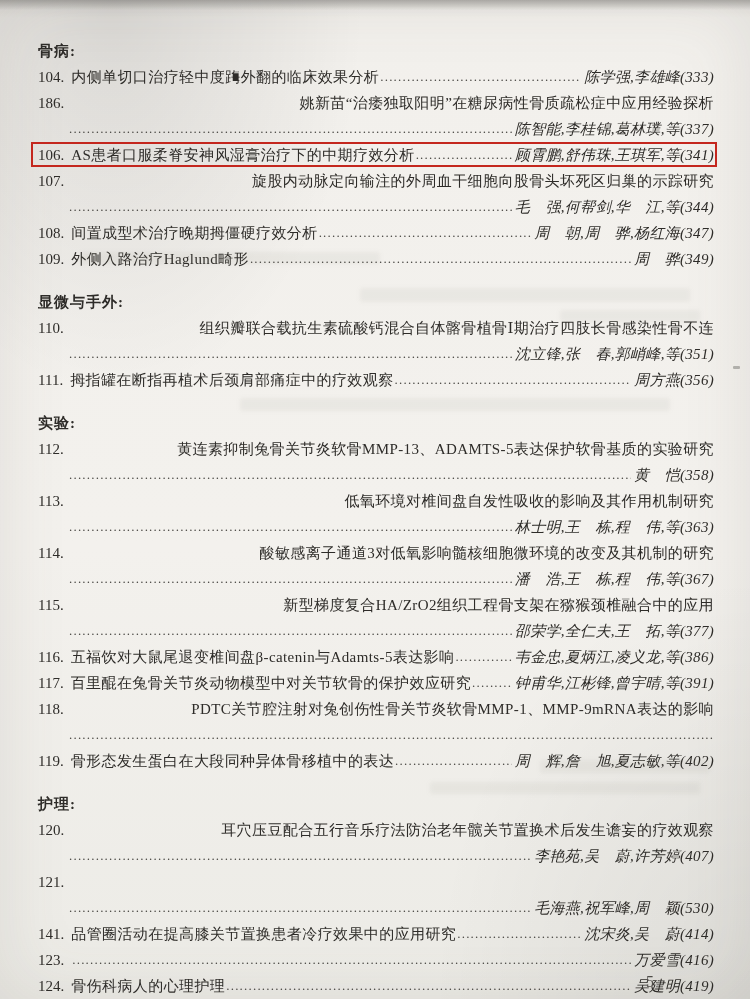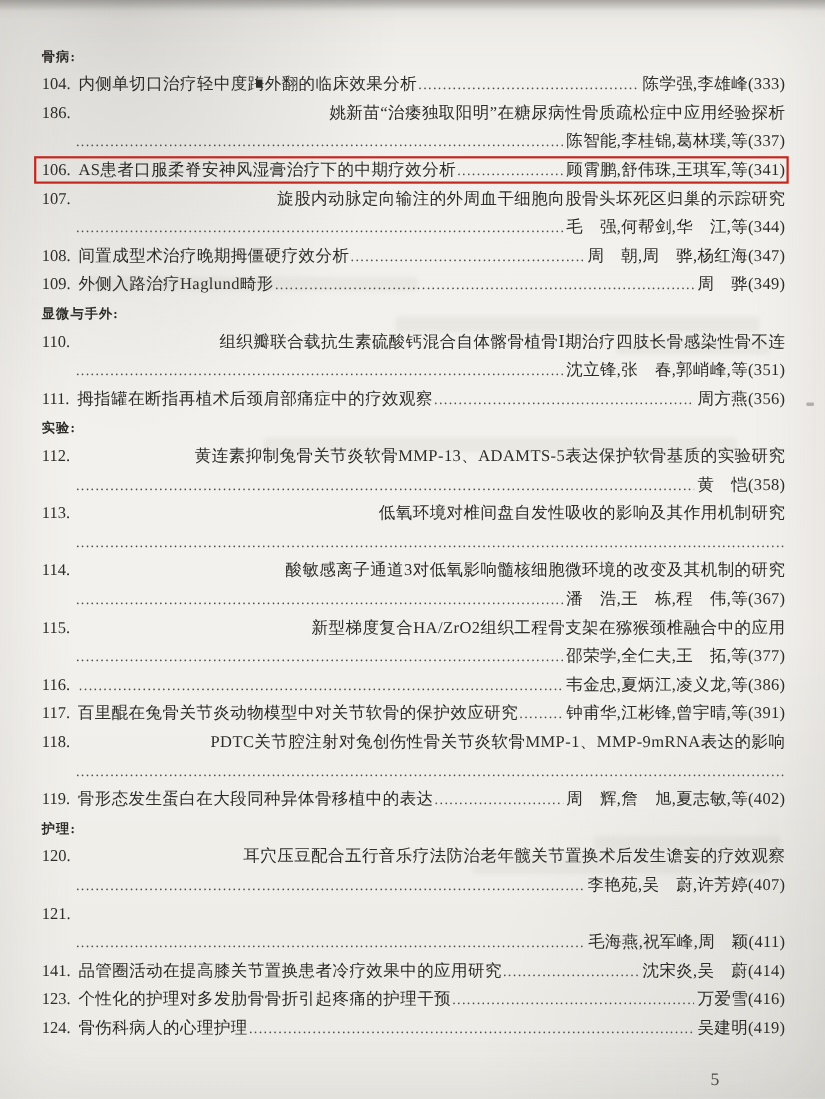--- a/index.html
+++ b/index.html
@@ -29,24 +29,24 @@
     background: linear-gradient(180deg, rgba(110,108,104,0.45), rgba(110,108,104,0));
     pointer-events: none;
   }
   .toc {
     position: absolute;
     left: 38px;
     right: 36px;
     top: 38px;
   }
   .section { margin: 0; }
-  .section + .section { margin-top: 0; }
+  .section + .section { margin-top: 17px; }
   .section-header {
     font-weight: bold;
-    font-size: 12px;
+    font-size: 15px;
     height: 26px;
     line-height: 26px;
     letter-spacing: 1px;
   }
   .line {
     display: flex;
     align-items: baseline;
     height: 26px;
     line-height: 26px;
     font-size: 15px;
@@ -68,20 +68,21 @@
     letter-spacing: 1.2px;
     color: #4d4b47;
     font-size: 13px;
     margin: 0 1px;
     align-self: flex-end;
   }
   .authors {
     flex: 0 0 auto;
     letter-spacing: 0.3px;
     padding-left: 2px;
+    font-style: italic;
   }
   .cont { padding-left: 30px; }
   .hl {
     position: relative;
   }
   .hl .hl-box {
     position: absolute;
     left: -7px; right: -3px; top: 0px; bottom: 1px;
     border: 2px solid var(--accent, #c4271e);
     pointer-events: none;
@@ -187,39 +188,41 @@
         <div class="line cont">
           <span class="dots">....................................................................................................................................................................................................................................................................</span>
           <span class="authors">黄　恺(358)</span>
         </div>
         <div class="line entry">
           <span class="num">113.</span>
           <span class="title">低氧环境对椎间盘自发性吸收的影响及其作用机制研究</span>
         </div>
         <div class="line cont">
           <span class="dots">....................................................................................................................................................................................................................................................................</span>
+          <span class="authors">林士明,王　栋,程　伟,等(363)</span>
         </div>
         <div class="line entry">
           <span class="num">114.</span>
           <span class="title">酸敏感离子通道3对低氧影响髓核细胞微环境的改变及其机制的研究</span>
         </div>
         <div class="line cont">
           <span class="dots">....................................................................................................................................................................................................................................................................</span>
           <span class="authors">潘　浩,王　栋,程　伟,等(367)</span>
         </div>
         <div class="line entry">
           <span class="num">115.</span>
           <span class="title">新型梯度复合HA/ZrO2组织工程骨支架在猕猴颈椎融合中的应用</span>
         </div>
         <div class="line cont">
           <span class="dots">....................................................................................................................................................................................................................................................................</span>
           <span class="authors">邵荣学,全仁夫,王　拓,等(377)</span>
         </div>
         <div class="line entry">
           <span class="num">116.</span>
+          <span class="title">五福饮对大鼠尾退变椎间盘β-catenin与Adamts-5表达影响</span>
           <span class="dots">....................................................................................................................................................................................................................................................................</span>
           <span class="authors">韦金忠,夏炳江,凌义龙,等(386)</span>
         </div>
         <div class="line entry">
           <span class="num">117.</span>
           <span class="title">百里醌在兔骨关节炎动物模型中对关节软骨的保护效应研究</span>
           <span class="dots">....................................................................................................................................................................................................................................................................</span>
           <span class="authors">钟甫华,江彬锋,曾宇晴,等(391)</span>
         </div>
         <div class="line entry">
@@ -244,31 +247,30 @@
         </div>
         <div class="line cont">
           <span class="dots">....................................................................................................................................................................................................................................................................</span>
           <span class="authors">李艳苑,吴　蔚,许芳婷(407)</span>
         </div>
         <div class="line entry">
           <span class="num">121.</span>
         </div>
         <div class="line cont">
           <span class="dots">....................................................................................................................................................................................................................................................................</span>
-          <span class="authors">毛海燕,祝军峰,周　颖(411)</span>
+          <span class="authors">毛海燕,祝军峰,周　颖(530)</span>
         </div>
         <div class="line entry">
           <span class="num">141.</span>
           <span class="title">品管圈活动在提高膝关节置换患者冷疗效果中的应用研究</span>
           <span class="dots">....................................................................................................................................................................................................................................................................</span>
           <span class="authors">沈宋炎,吴　蔚(414)</span>
         </div>
         <div class="line entry">
           <span class="num">123.</span>
-          <span class="title">个性化的护理对多发肋骨骨折引起疼痛的护理干预</span>
           <span class="dots">....................................................................................................................................................................................................................................................................</span>
           <span class="authors">万爱雪(416)</span>
         </div>
         <div class="line entry">
           <span class="num">124.</span>
           <span class="title">骨伤科病人的心理护理</span>
           <span class="dots">....................................................................................................................................................................................................................................................................</span>
           <span class="authors">吴建明(419)</span>
         </div>
       </div>

